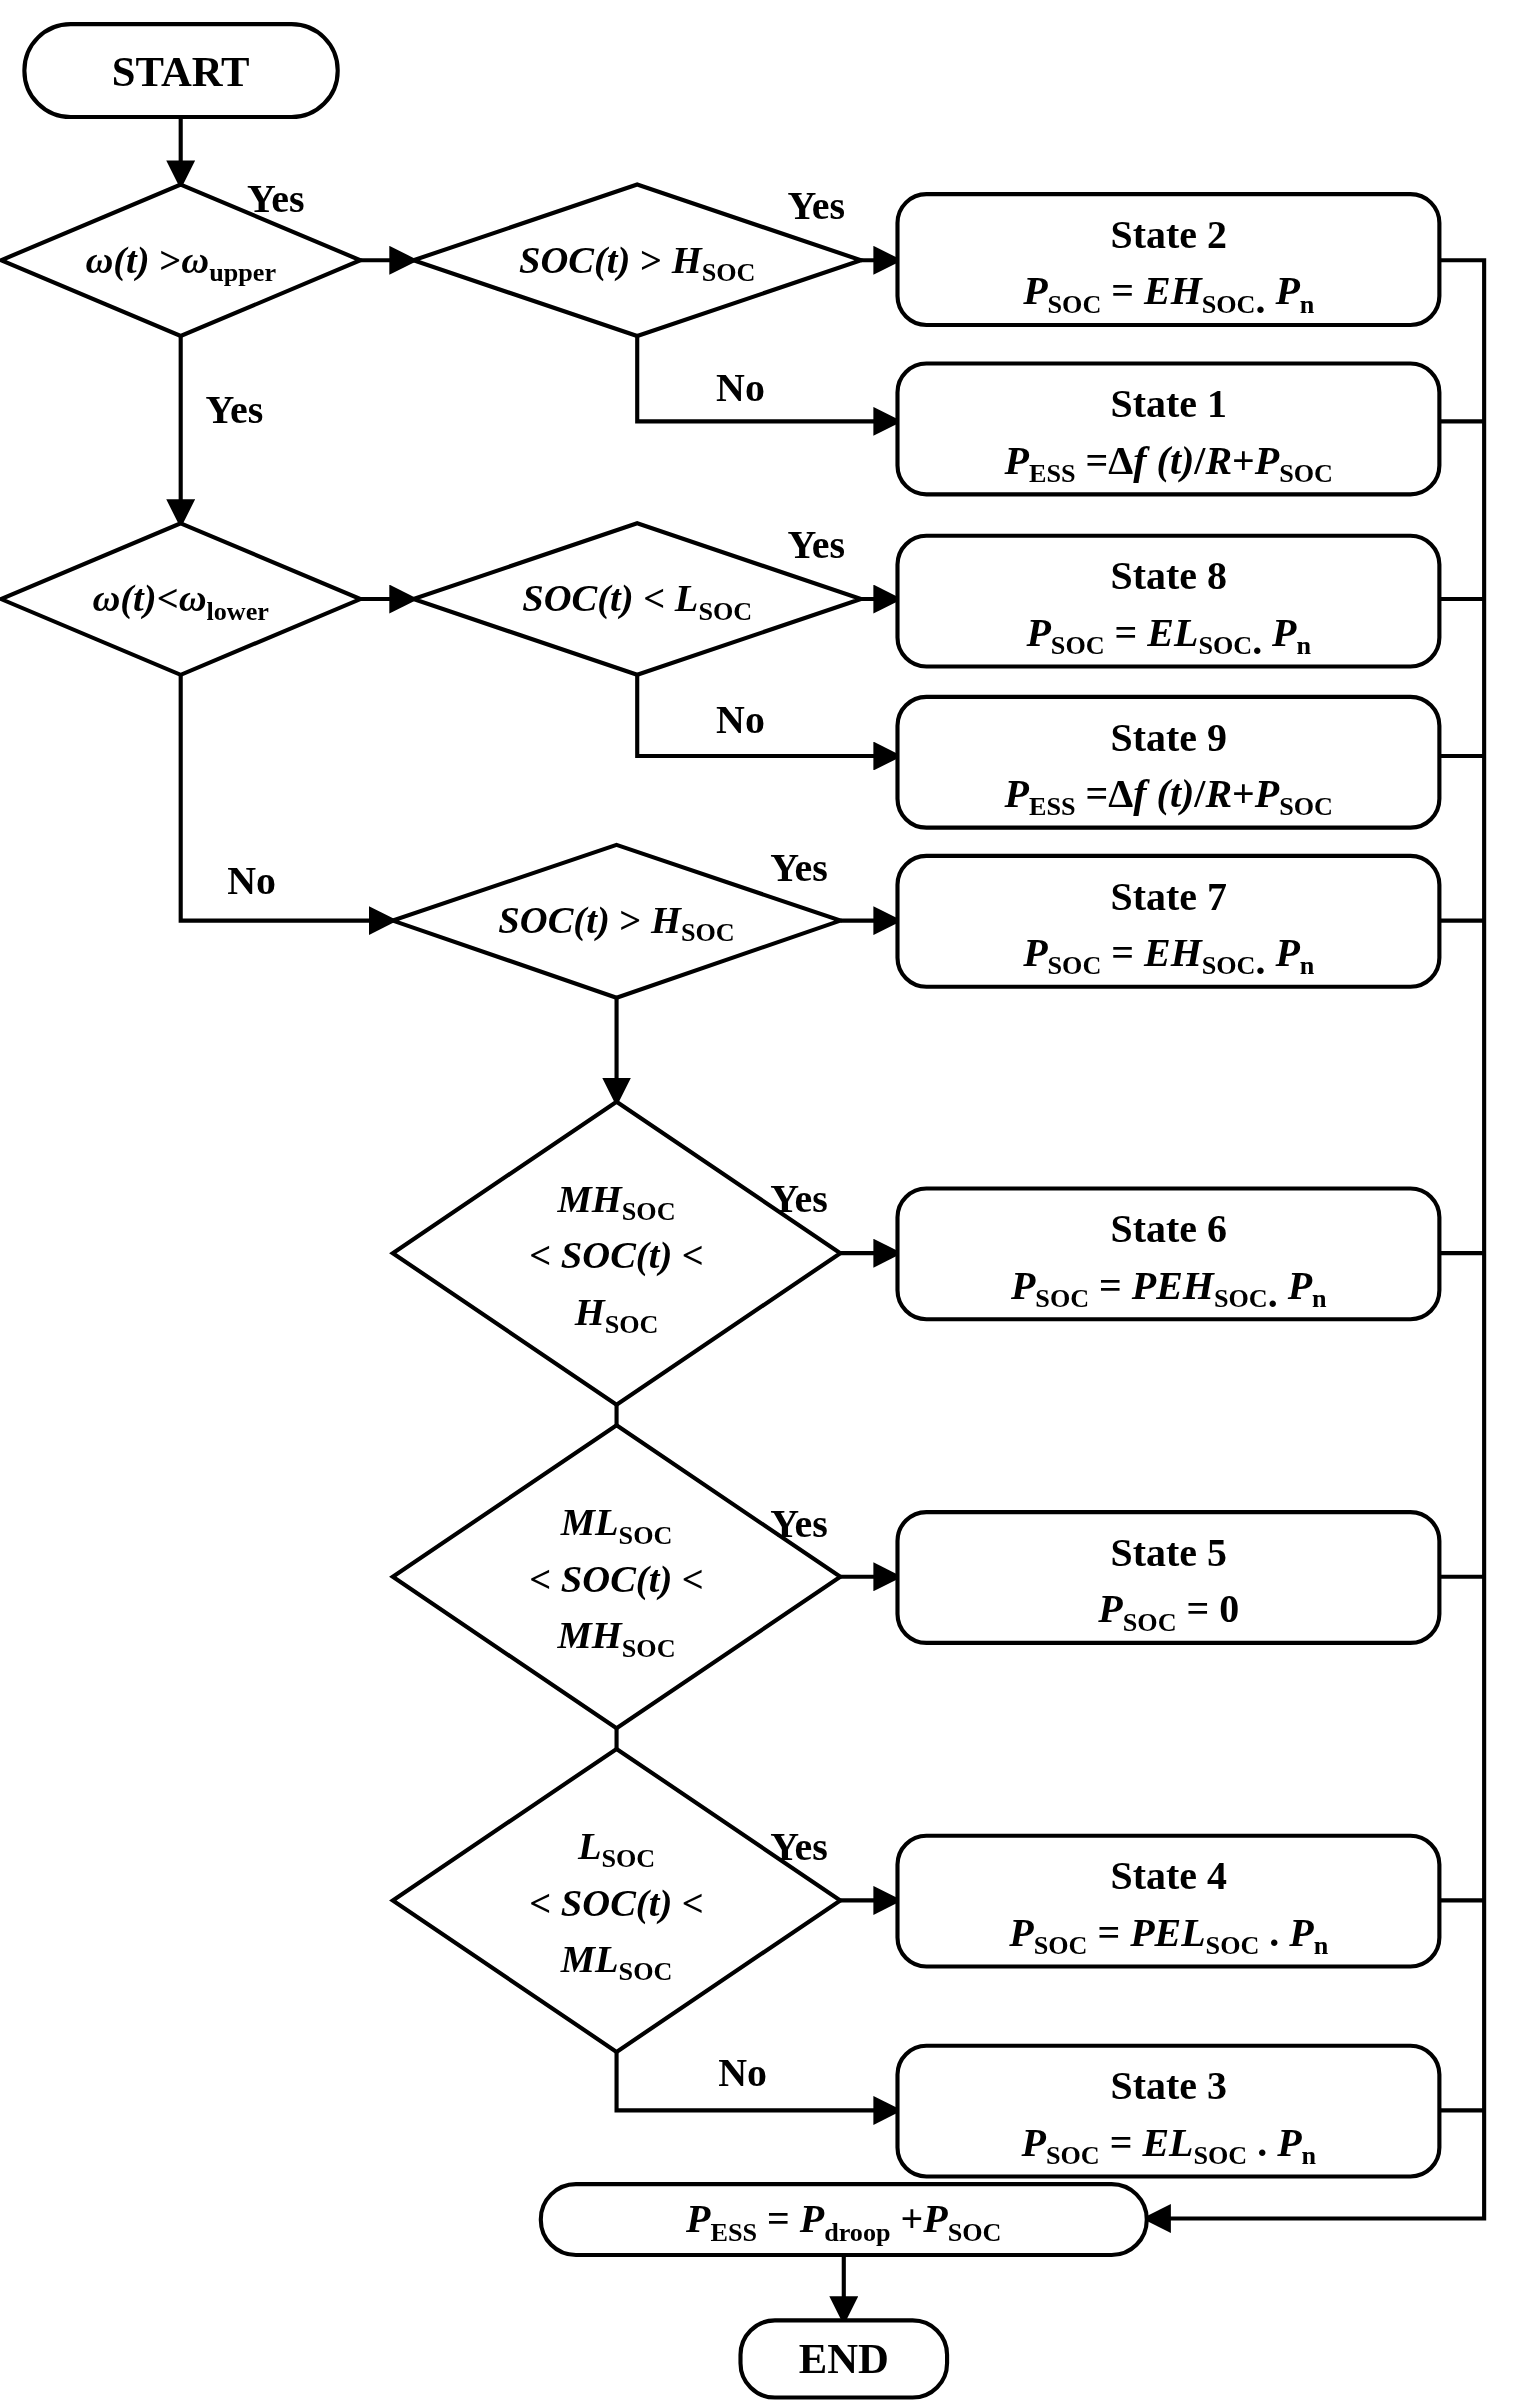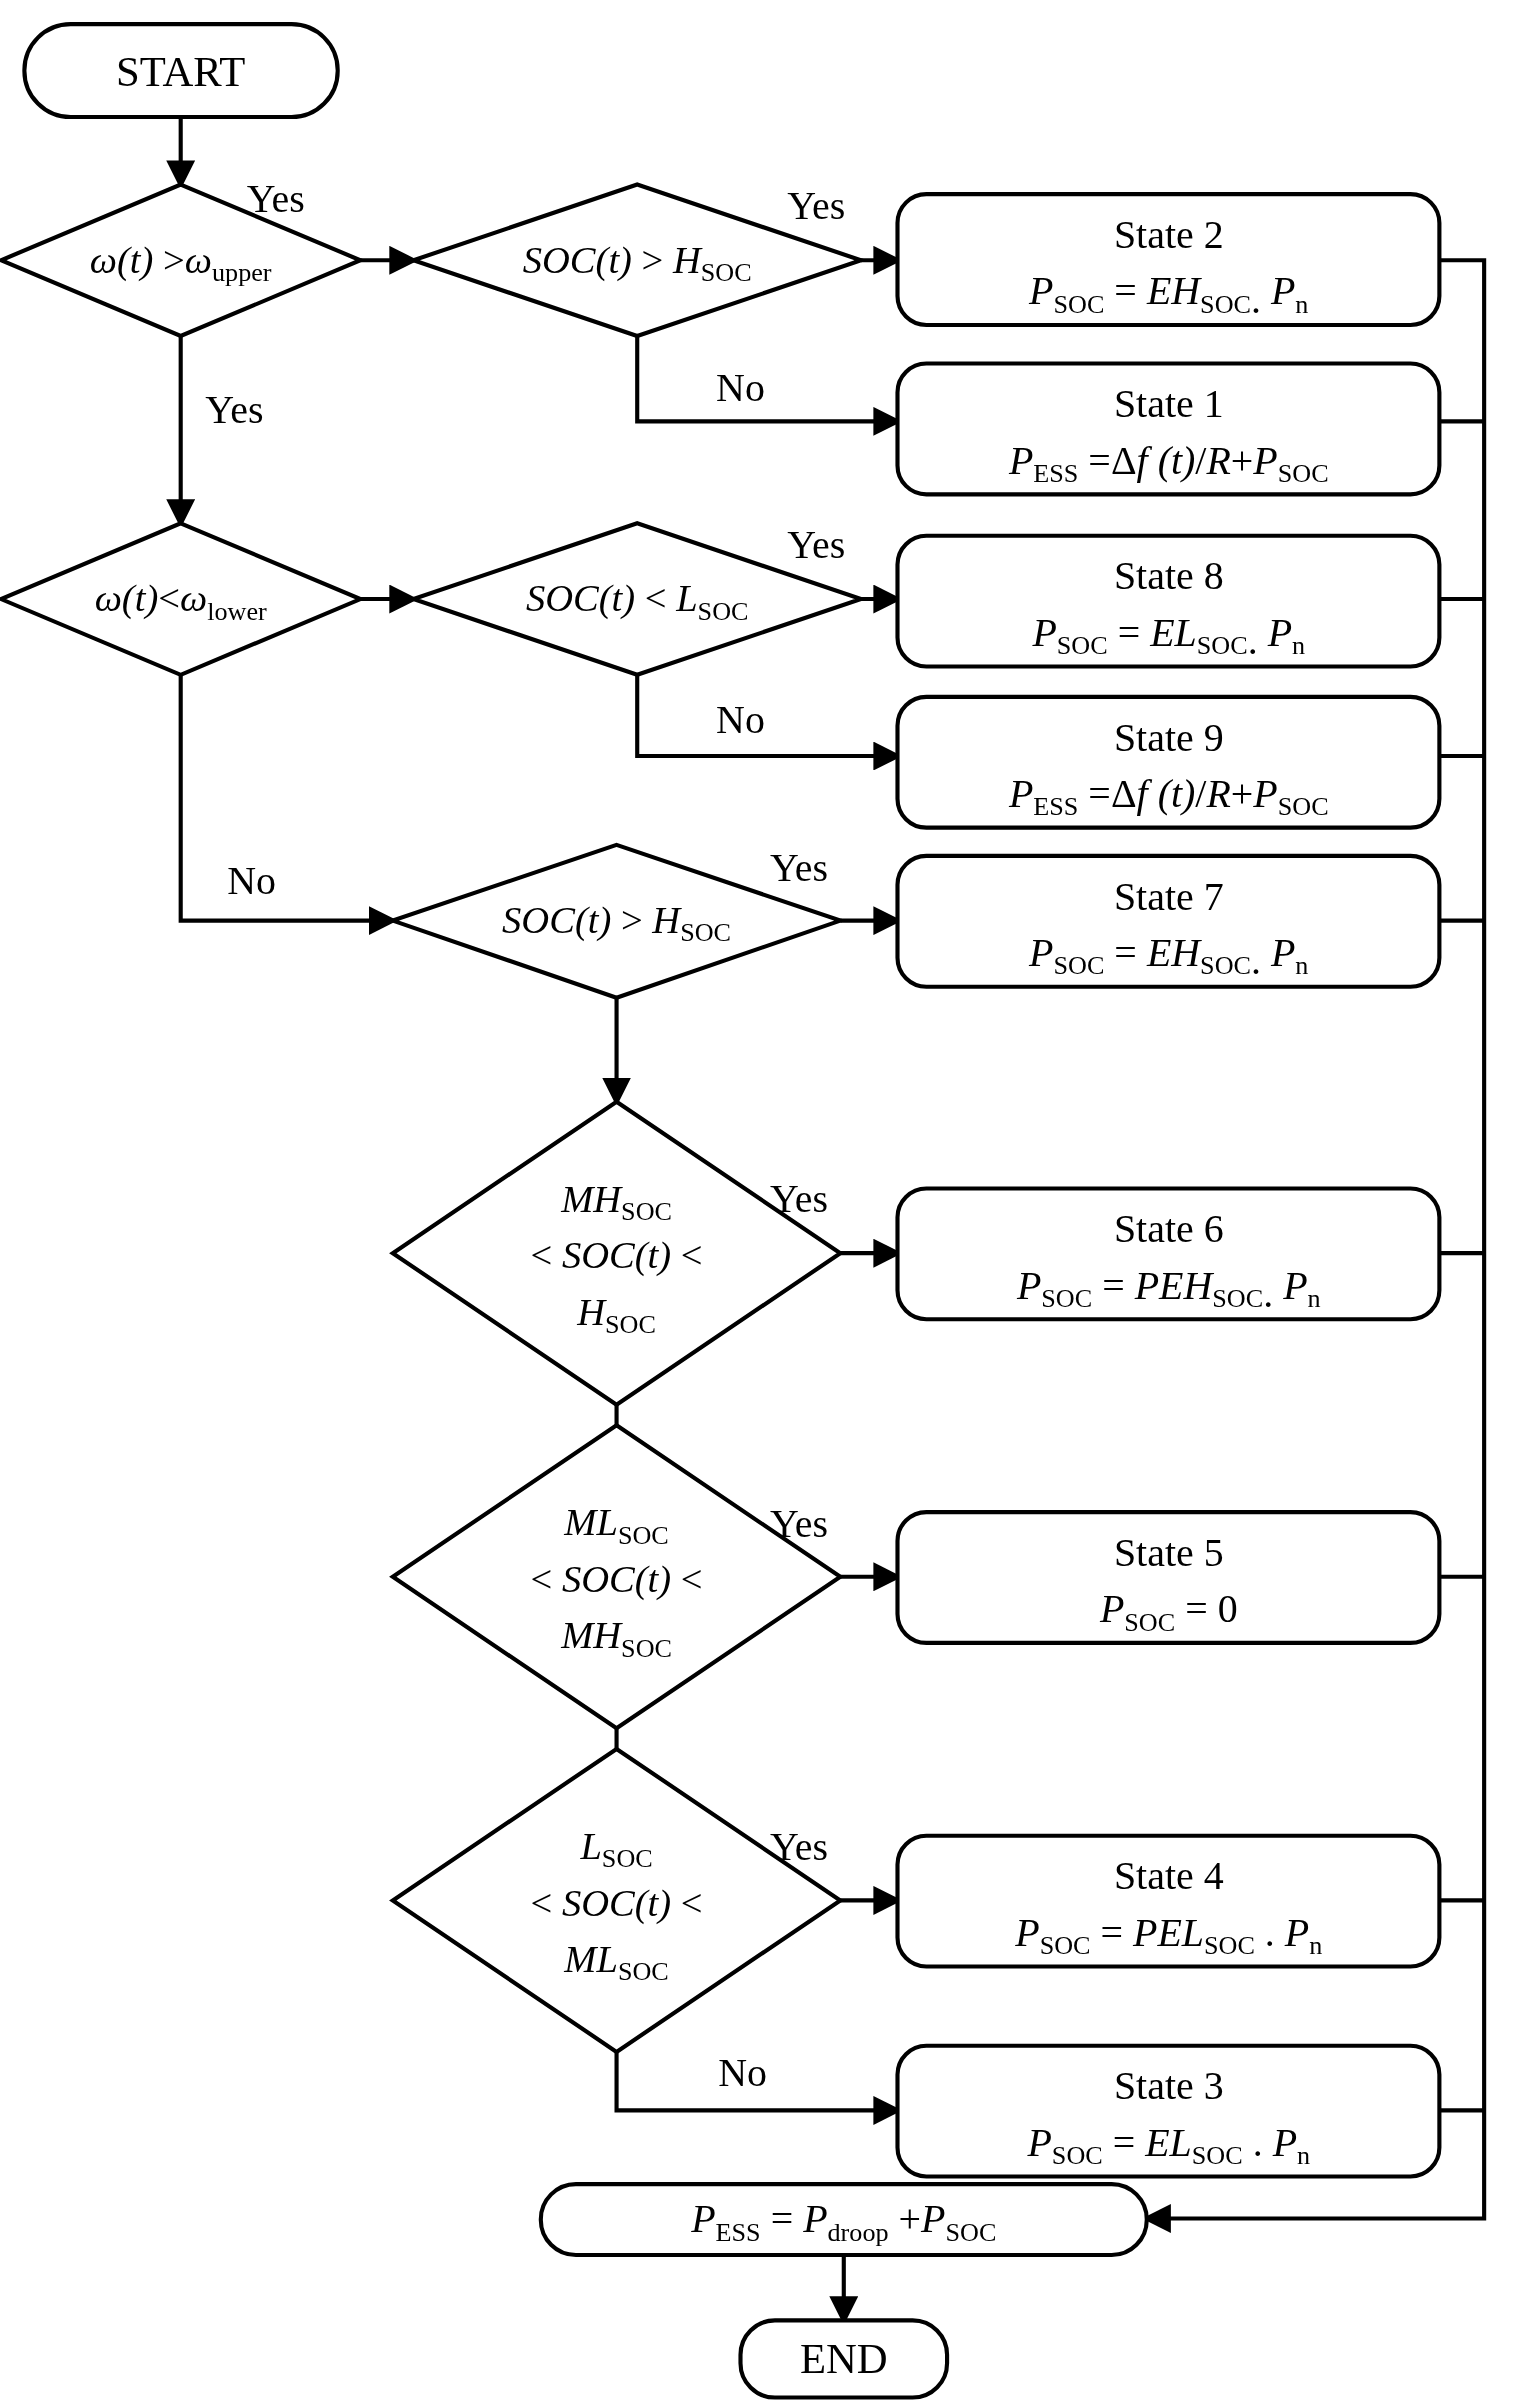--- a/index.html
+++ b/index.html
@@ -1,17 +1,17 @@
 <!DOCTYPE html>
 <html style="font-size:11px"><head>
 <meta charset="utf-8">
 <style>
   html,body{margin:0;padding:0;background:#ffffff;}
   body{font-family:"Liberation Serif", serif;}
-  #stage{position:relative;width:1523px;height:2401px;background:#fff;}
+  #stage{position:relative;width:1523px;height:2401px;background:#fff;font-weight:bold;}
   svg{display:block;}
   .shape{fill:#ffffff;stroke:#000000;stroke-width:6;}
   .diamond{fill:#ffffff;stroke:#000000;stroke-width:6;}
   .conn{fill:none;stroke:#000000;stroke-width:6;}
   text{font-family:"Liberation Serif", serif;fill:#000;}
   .t-term{font-size:62px;text-anchor:middle;}
   .t-state{font-size:58px;text-anchor:middle;}
   .t-eq{font-size:58px;text-anchor:middle;font-style:italic;}
   .t-cond{font-size:56px;text-anchor:middle;font-style:italic;}
   .t-label{font-size:58px;text-anchor:middle;font-style:normal;}

